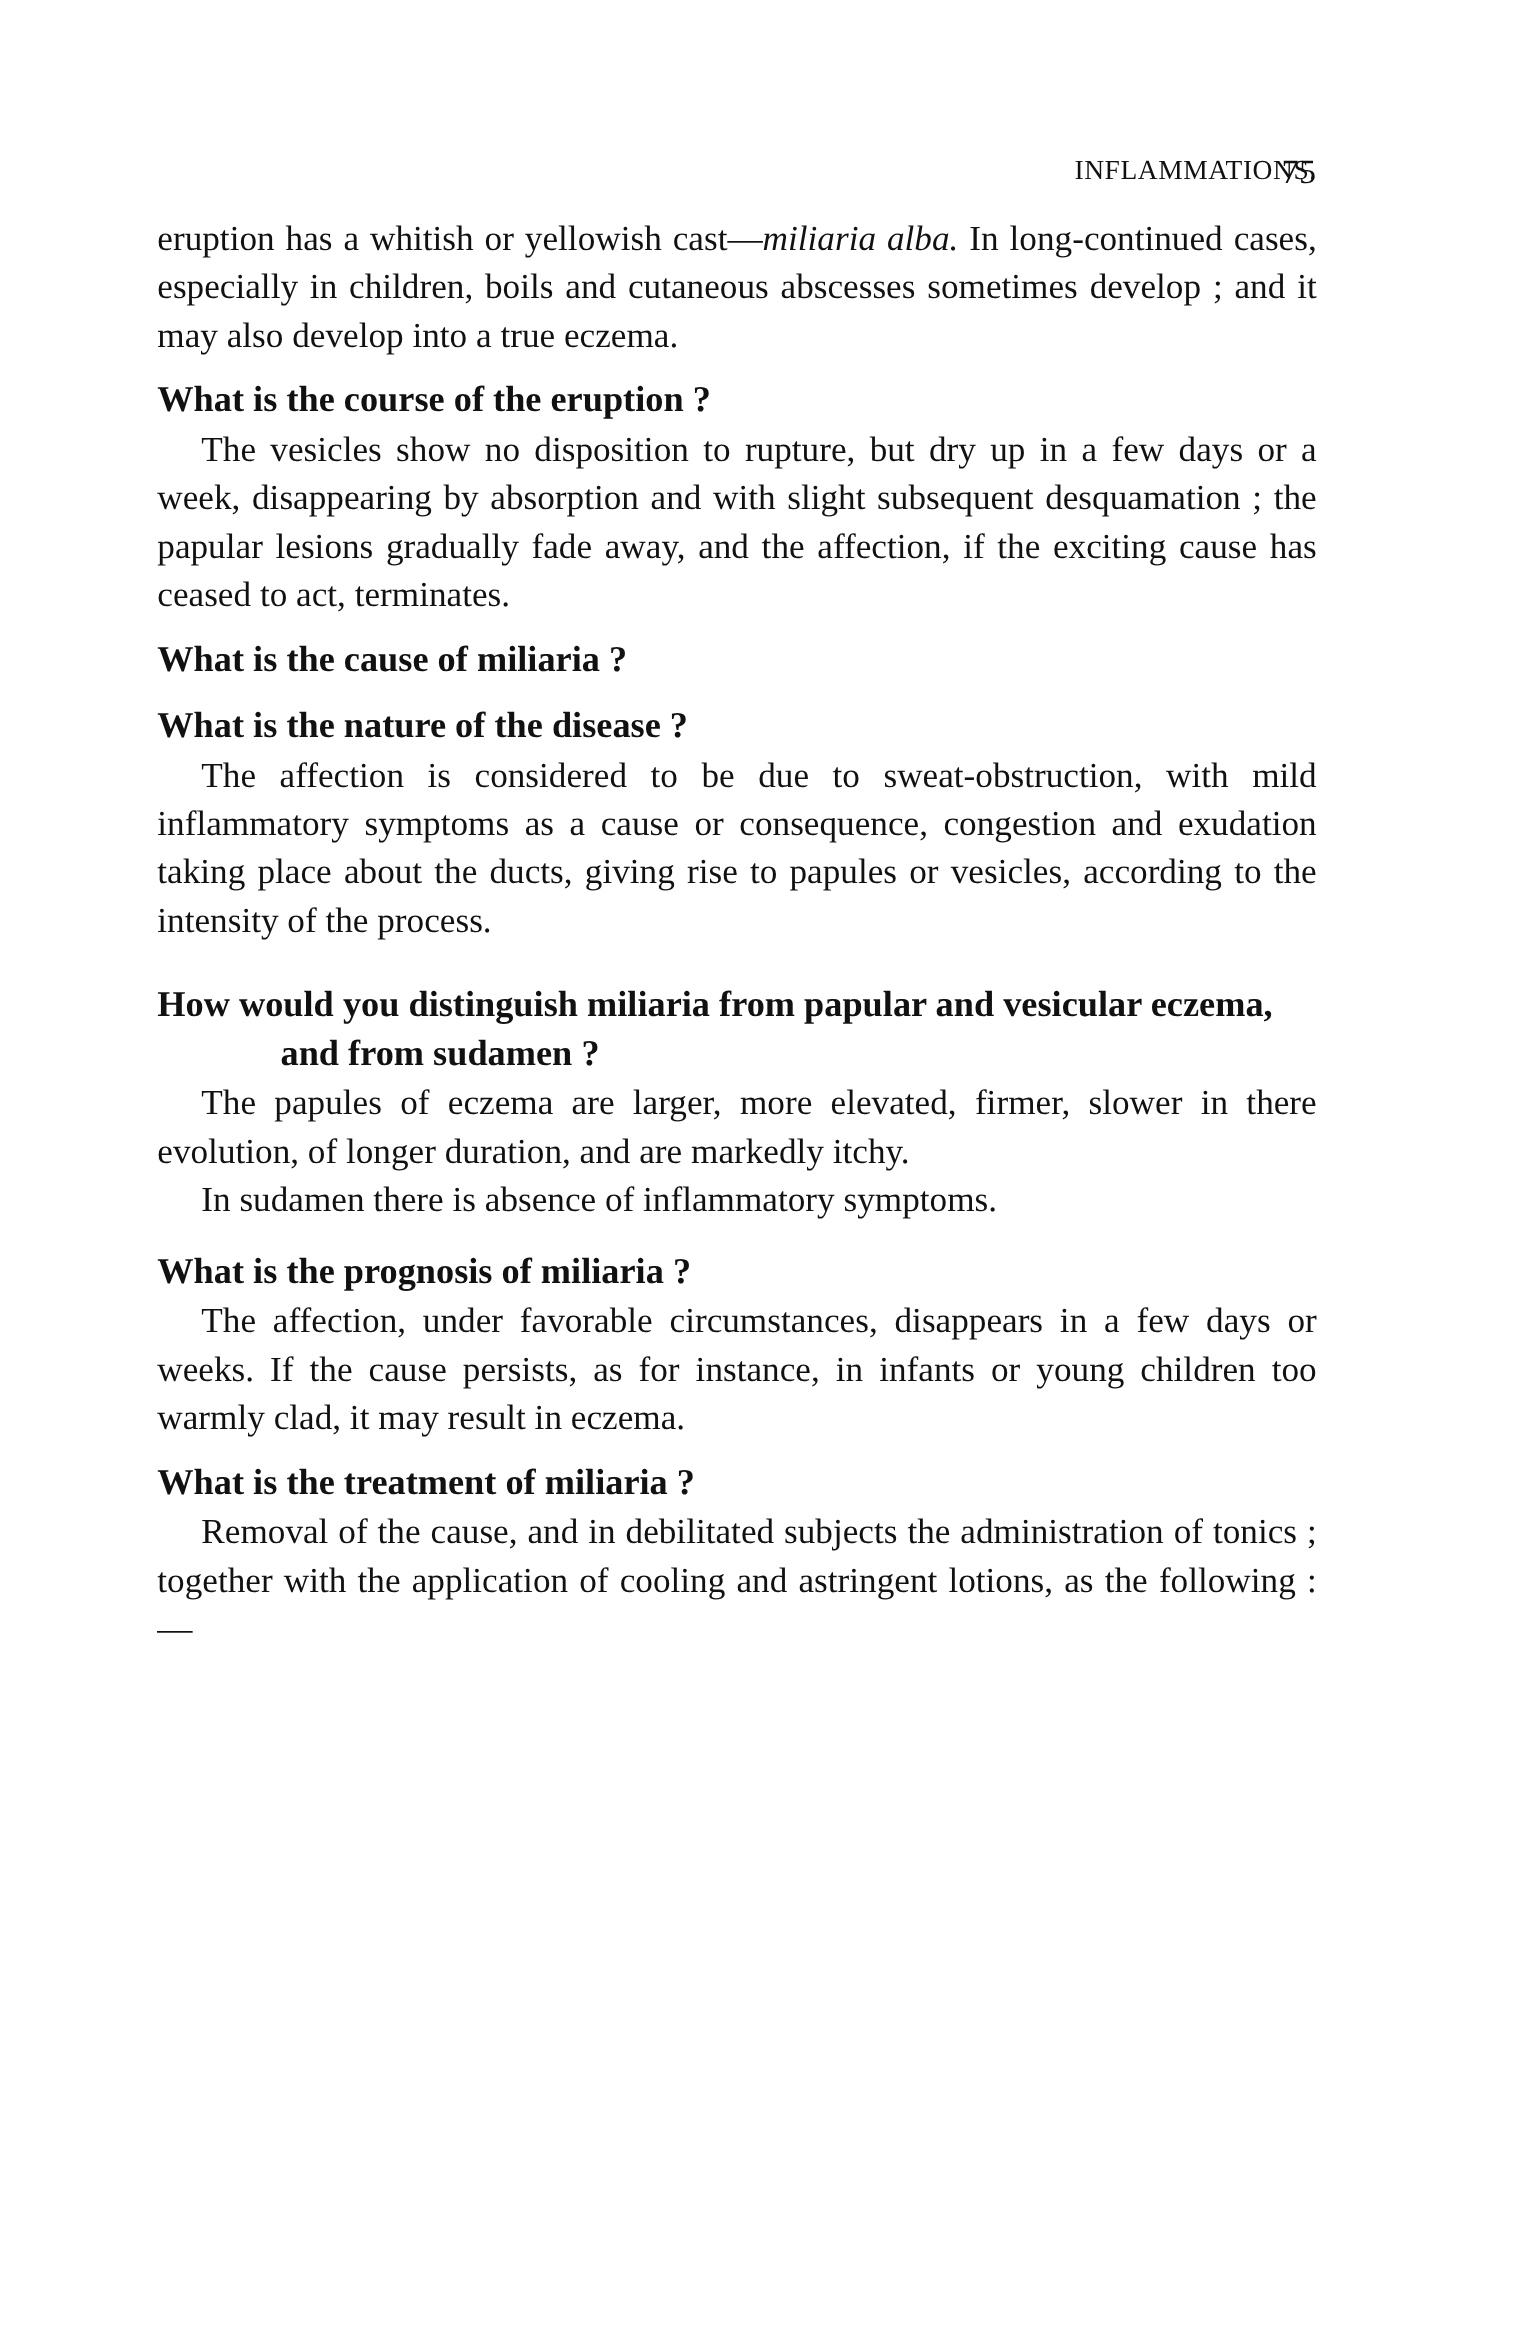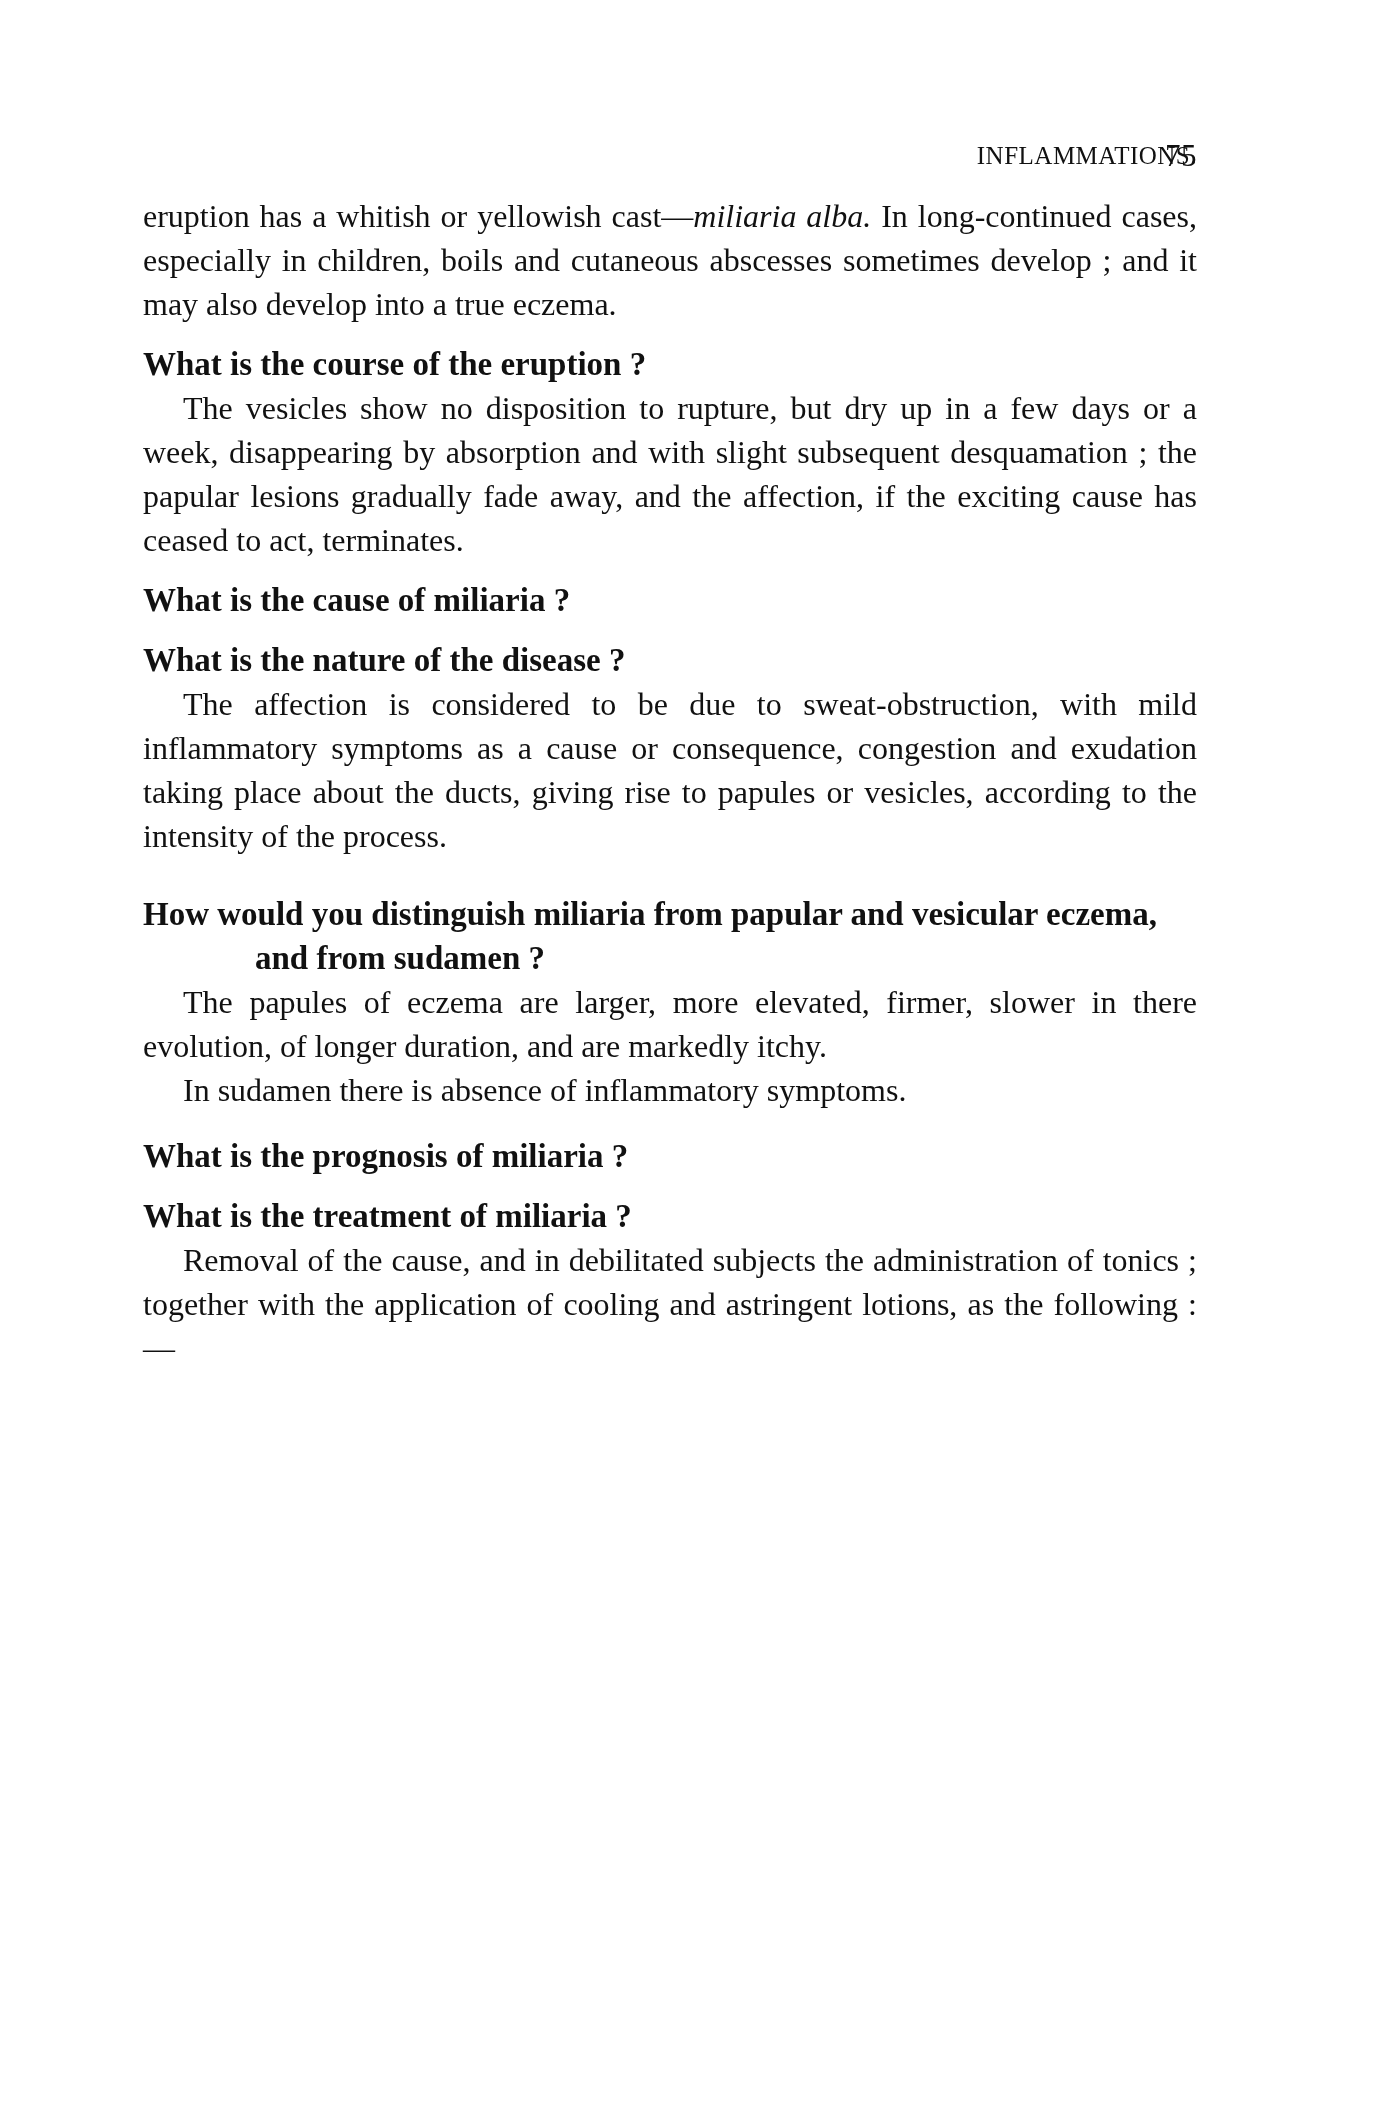--- a/index.html
+++ b/index.html
@@ -101,20 +101,21 @@
     </div>
 
     <div style="margin-top:34px;">
       <p class="q hanging">How would you distinguish miliaria from papular and vesicular eczema, and from sudamen ?</p>
       <p class="indent">The papules of eczema are larger, more elevated, firmer, slower in there evolution, of longer duration, and are markedly itchy.</p>
       <p class="indent">In sudamen there is absence of inflammatory symptoms.</p>
     </div>
 
     <div style="margin-top:22px;">
       <p class="q">What is the prognosis of miliaria ?</p>
+      <p class="indent">The affection, under favorable circumstances, disappears in a few days or weeks. If the cause persists, as for instance, in infants or young children too warmly clad, it may result in eczema.</p>
     </div>
 
     <div>
       <p class="q spaced-top">What is the treatment of miliaria ?</p>
       <p class="indent">Removal of the cause, and in debilitated subjects the administration of tonics ; together with the application of cooling and astringent lotions, as the following :—</p>
     </div>
 
   </div>
 </div>
 

